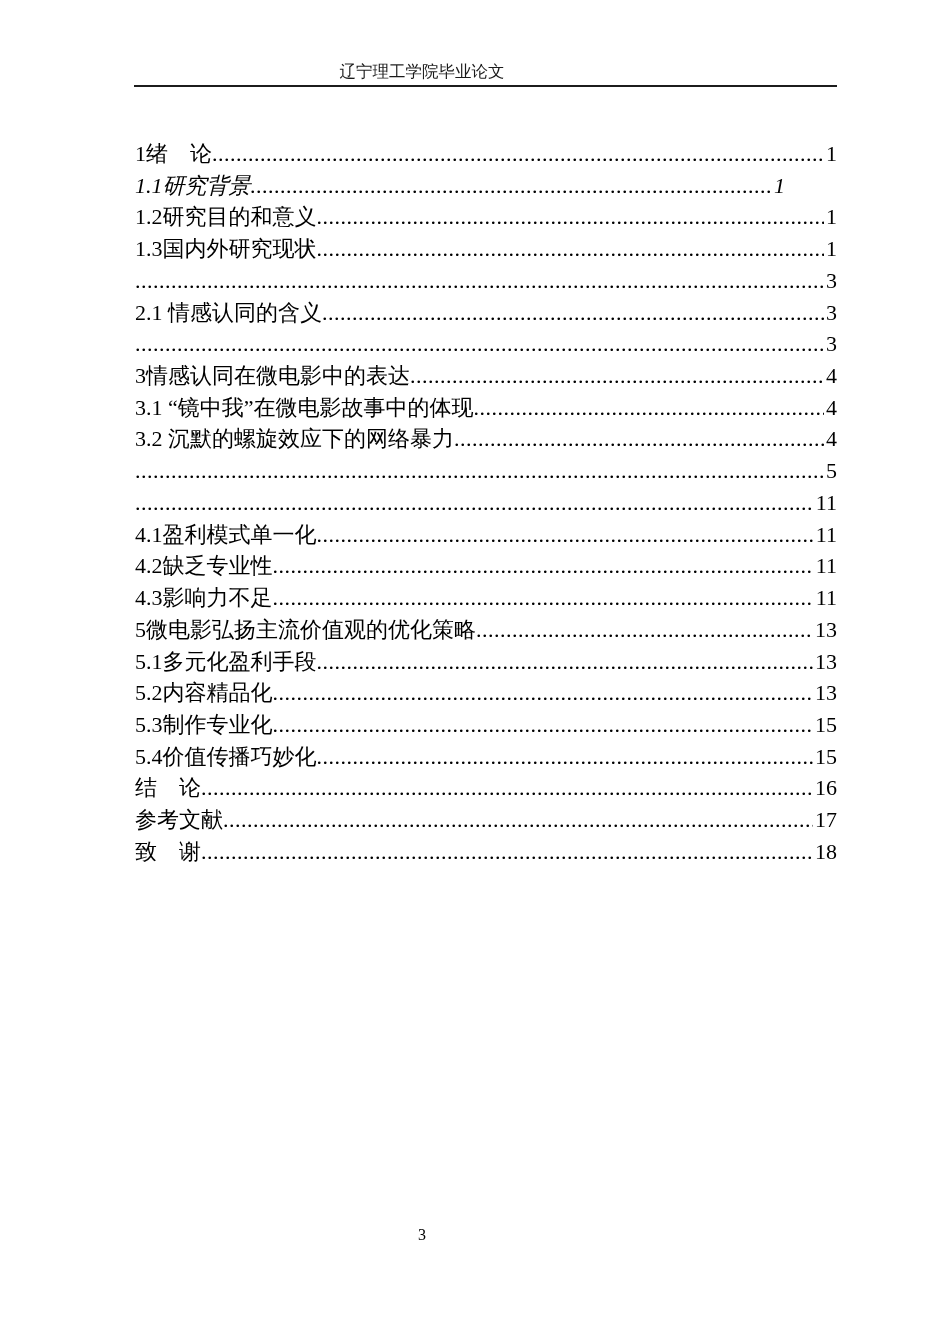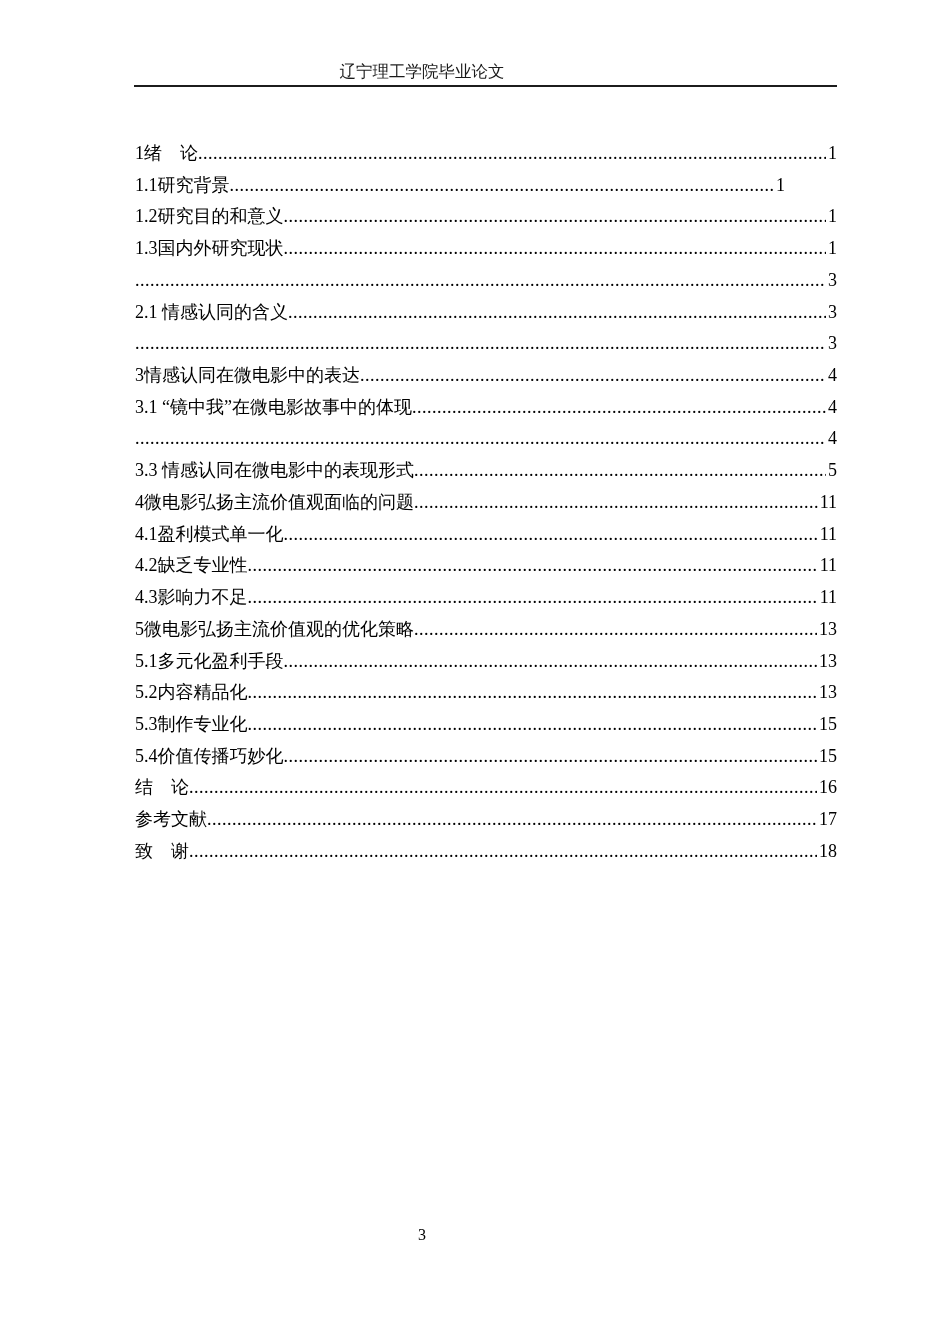--- a/index.html
+++ b/index.html
@@ -31,24 +31,24 @@
   .toc {
     position: absolute;
     top: 138px; left: 135px;
     width: 702px;
   }
   .toc-row {
     display: flex;
     align-items: flex-end;
     height: 31.72px;
     line-height: 31.72px;
-    font-size: 18px;
+    font-size: 22px;
     box-sizing: border-box;
   }
-  .toc-row.short { padding-right: 52px; }
+  .toc-row.short { padding-right: 52px; font-style: italic; }
   .toc-title { flex: 0 0 auto; white-space: nowrap; }
   .dots {
     flex: 1 1 auto;
     min-width: 0;
     overflow: hidden;
     white-space: nowrap;
   }
   .dots::after {
     content: "..........................................................................................................................................................................................................................................................................................................";
     letter-spacing: 0.5px;
@@ -107,30 +107,29 @@
       <span class="toc-title">3情感认同在微电影中的表达</span>
         <span class="dots"></span>
         <span class="toc-page">4</span>
     </div>
     <div class="toc-row">
       <span class="toc-title">3.1 “镜中我”在微电影故事中的体现</span>
         <span class="dots"></span>
         <span class="toc-page">4</span>
     </div>
     <div class="toc-row">
+      <span class="toc-title">3.2 沉默的螺旋效应下的网络暴力</span>
         <span class="dots"></span>
         <span class="toc-page">4</span>
     </div>
     <div class="toc-row">
-      <span class="toc-title">3.3 情感认同在微电影中的表现形式</span>
         <span class="dots"></span>
         <span class="toc-page">5</span>
     </div>
     <div class="toc-row">
-      <span class="toc-title">4微电影弘扬主流价值观面临的问题</span>
         <span class="dots"></span>
         <span class="toc-page">11</span>
     </div>
     <div class="toc-row">
       <span class="toc-title">4.1盈利模式单一化</span>
         <span class="dots"></span>
         <span class="toc-page">11</span>
     </div>
     <div class="toc-row">
       <span class="toc-title">4.2缺乏专业性</span>

